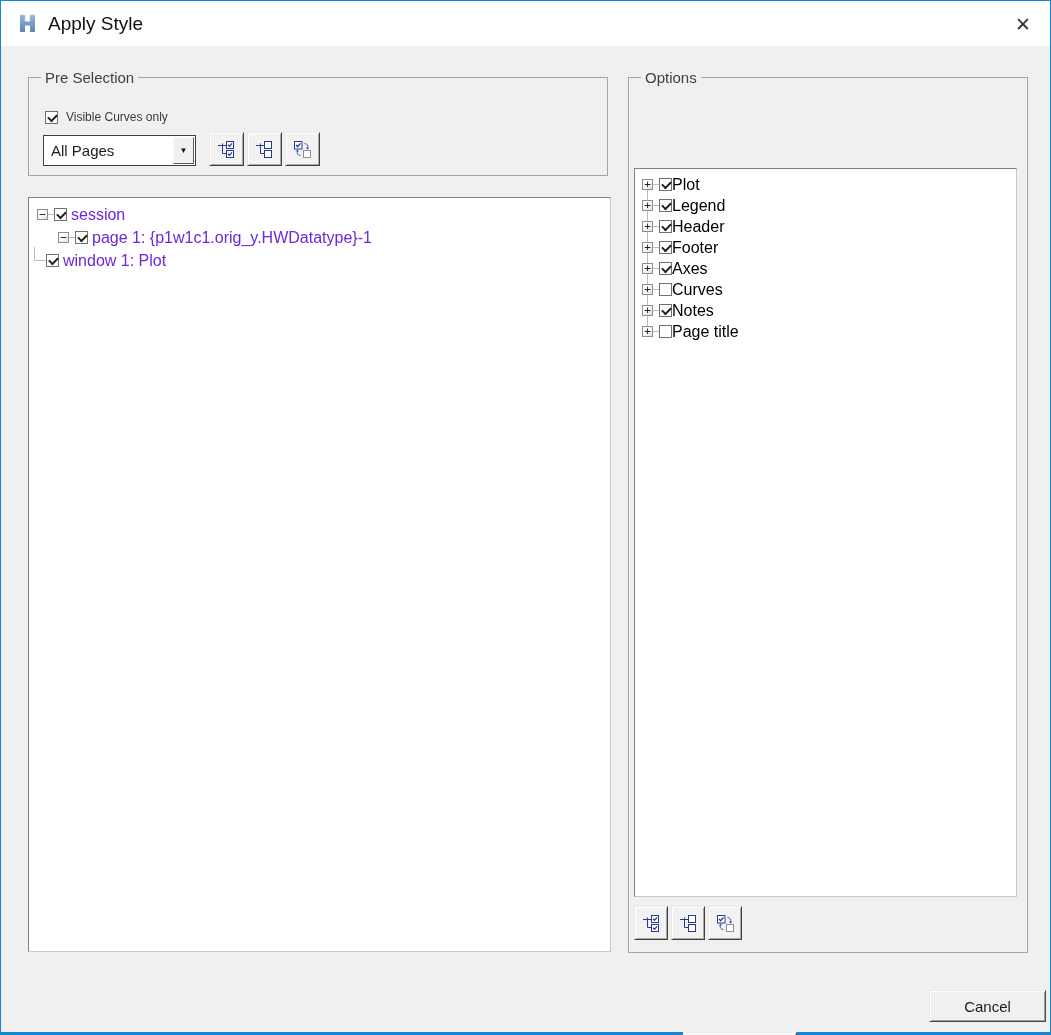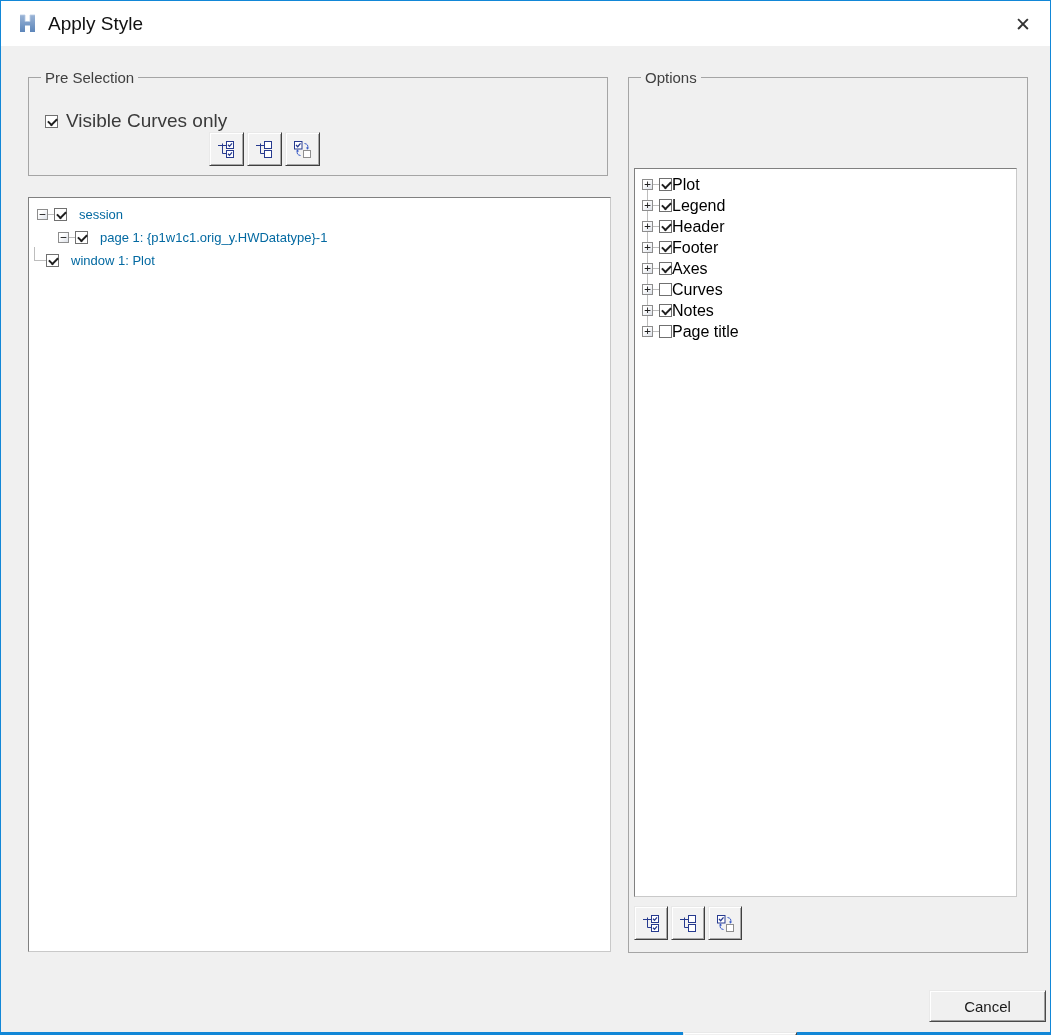--- a/index.html
+++ b/index.html
@@ -35,21 +35,21 @@
   
   .expandbox { width:11px; height:11px; min-width:11px; border:1px solid #8d8d8d;
         background:linear-gradient(135deg,#ffffff 30%,#dde1e8);
         display:flex; align-items:center; justify-content:center;
         font-size:11px; color:#222; font-family:"DejaVu Sans Mono",monospace;
         line-height:1; padding-bottom:1px; }
   .stub { width:6px; height:1px; background:#bdbdbd; }
 
   
   .vis-row { position:absolute; left:44px; top:109px; display:flex; align-items:center; }
-  .vis-row .lbl { margin-left:8px; font-size:19px; color:#3a3a3a; }
+  .vis-row .lbl { margin-left:8px; font-size:12px; color:#3a3a3a; }
 
   .combo { position:absolute; left:42px; top:134px; width:153px; height:31px;
            background:#ffffff; border:1px solid #3f3f3f; }
   .combo-value { position:absolute; left:7px; top:0; line-height:29px; font-size:15px; color:#1c1c1c; }
   .combo-btn { position:absolute; right:1px; top:1px; bottom:1px; width:21px; background:#f0f0f0;
            border:1px solid; border-color:#fbfbfb #5f5f5f #5f5f5f #fbfbfb;
            display:flex; align-items:center; justify-content:center;
            font-size:8px; color:#111; }
 
   .toolbtn { position:absolute; width:35px; height:34px; background:#f2f2f2;
@@ -57,21 +57,21 @@
            box-shadow: inset 1px 1px 0 #ffffff, inset -1px -1px 0 #a8a8a8;
            display:flex; align-items:center; justify-content:center; }
 
   
   .sunken { position:absolute; background:#ffffff; border:1px solid;
             border-color:#808080 #c9c9c9 #c9c9c9 #808080; }
   .session-panel { left:27px; top:196px; width:583px; height:755px; padding-top:5px; }
   .options-panel { left:633px; top:167px; width:383px; height:729px; padding-top:5px; }
 
   .trow { display:flex; align-items:center; height:23px; }
-  .trow .lbl { margin-left:12px; font-size:13px; color:#0369a1; white-space:nowrap; }
+  .trow .lbl { margin-left:4px; font-size:16px; color:#6d28d9; white-space:nowrap; }
   .lv0 { padding-left:8px; } .lv1 { padding-left:29px; } .lv2 { }
 
   .elbow { width:11px; min-width:11px; height:100%; position:relative; }
   .elbow::before { content:''; position:absolute; left:5px; top:-2px; width:6px; height:13px;
             border-left:1px solid #bdbdbd; border-bottom:1px solid #bdbdbd; }
 
   .orow { display:flex; align-items:center; height:21px; padding-left:7px; position:relative; }
   .opt-vline { position:absolute; left:12px; top:15px; width:1px; height:148px; background:#bdbdbd; }
 
   
@@ -110,20 +110,26 @@
 
   <div class="groupbox gb-pre">
     <span class="gb-label">Pre Selection</span>
   </div>
 
   <div class="vis-row">
     <span class="cb checked"></span>
     <span class="lbl">Visible Curves only</span>
   </div>
 
+  <div class="combo">
+    <span class="combo-value">All Pages</span>
+    <span class="combo-btn">
+      <span>▼</span>
+    </span>
+  </div>
 
   <div class="toolbtn" style="left:208px; top:131px;">
     <svg width="19" height="19" viewBox="0 0 19 19">
       <path d="M1 5.5 H5.5 M5.5 3.5 V13.5 M5.5 5.5 H9.5 M5.5 13.5 H9.5" stroke="#263a8f" fill="none"></path>
       <rect x="9.5" y="1.5" width="7" height="7" fill="#fff" stroke="#263a8f"></rect>
       <rect x="9.5" y="10.5" width="7" height="7" fill="#fff" stroke="#263a8f"></rect>
       <path d="M11 4.8 l1.5 1.5 L15 3.3" stroke="#263a8f" fill="none" stroke-width="1.3"></path>
       <path d="M11 13.8 l1.5 1.5 L15 12.3" stroke="#263a8f" fill="none" stroke-width="1.3"></path>
     </svg>
   </div>

